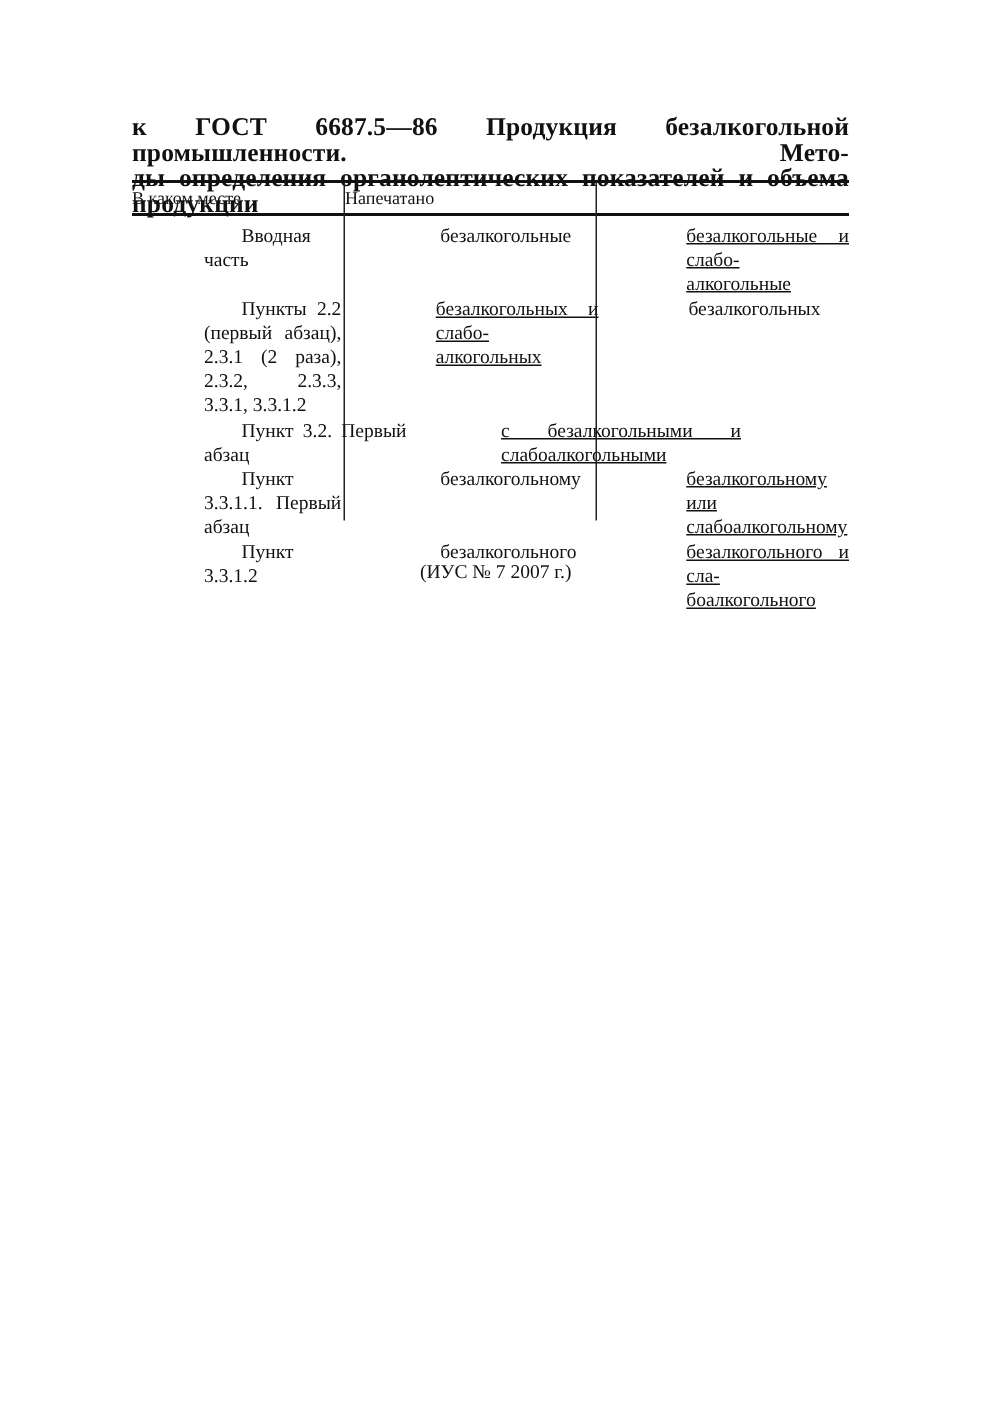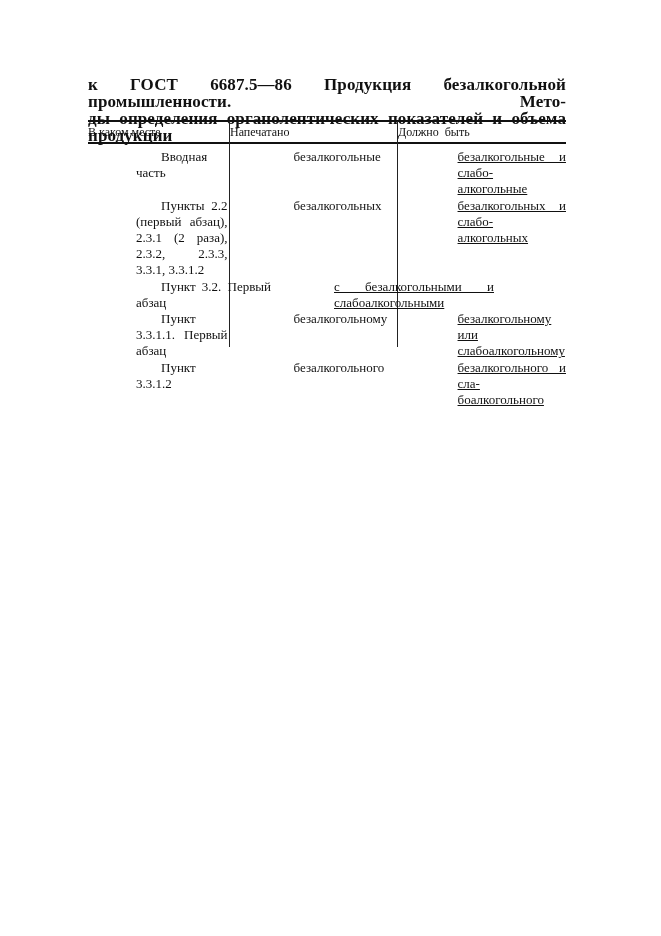--- a/index.html
+++ b/index.html
@@ -146,45 +146,45 @@
 
   <div class="table-wrap">
     <div class="rule-top"></div>
     <div class="rule-header"></div>
     <div class="vline v1"></div>
     <div class="vline v2"></div>
 
     <div class="header-row">
       <div class="hcell c1">В каком месте</div>
       <div class="hcell c2">Напечатано</div>
-      <div class="hcell c3">Должно быть</div>
     </div>
 
     <div class="body-rows">
       <div class="row">
         <div class="cell c1">Вводная часть</div>
         <div class="cell c2">безалкогольные</div>
         <div class="cell c3"><span class="hyph">безалкогольные и слабо-<br>алкогольные</span></div>
       </div>
       <div class="row">
         <div class="cell c1">Пункты 2.2 (первый абзац), 2.3.1 (2 раза), 2.3.2, 2.3.3, 3.3.1, 3.3.1.2</div>
+        <div class="cell c3"><span class="hyph">безалкогольных и слабо-<br>алкогольных</span></div>
         <div class="cell c2">безалкогольных</div>
-        <div class="cell c3"><span class="hyph">безалкогольных и слабо-<br>алкогольных</span></div>
       </div>
       <div class="row">
         <div class="cell c1">Пункт 3.2. Первый абзац</div>
         <div class="cell c3"><span class="hyph">с безалкогольными и слабоалкогольными</span></div>
       </div>
       <div class="row">
         <div class="cell c1">Пункт 3.3.1.1. Первый абзац</div>
         <div class="cell c2">безалкогольному</div>
         <div class="cell c3"><span class="hyph">безалкогольному или слабоалкогольному</span></div>
       </div>
       <div class="row">
         <div class="cell c1">Пункт 3.3.1.2</div>
         <div class="cell c2">безалкогольного</div>
         <div class="cell c3"><span class="hyph">безалкогольного и сла-<br>боалкогольного</span></div>
       </div>
     </div>
   </div>
 
+  <div class="footer-note">(ИУС № 7 2007 г.)</div>
 
 </div>
 
 </body></html>

